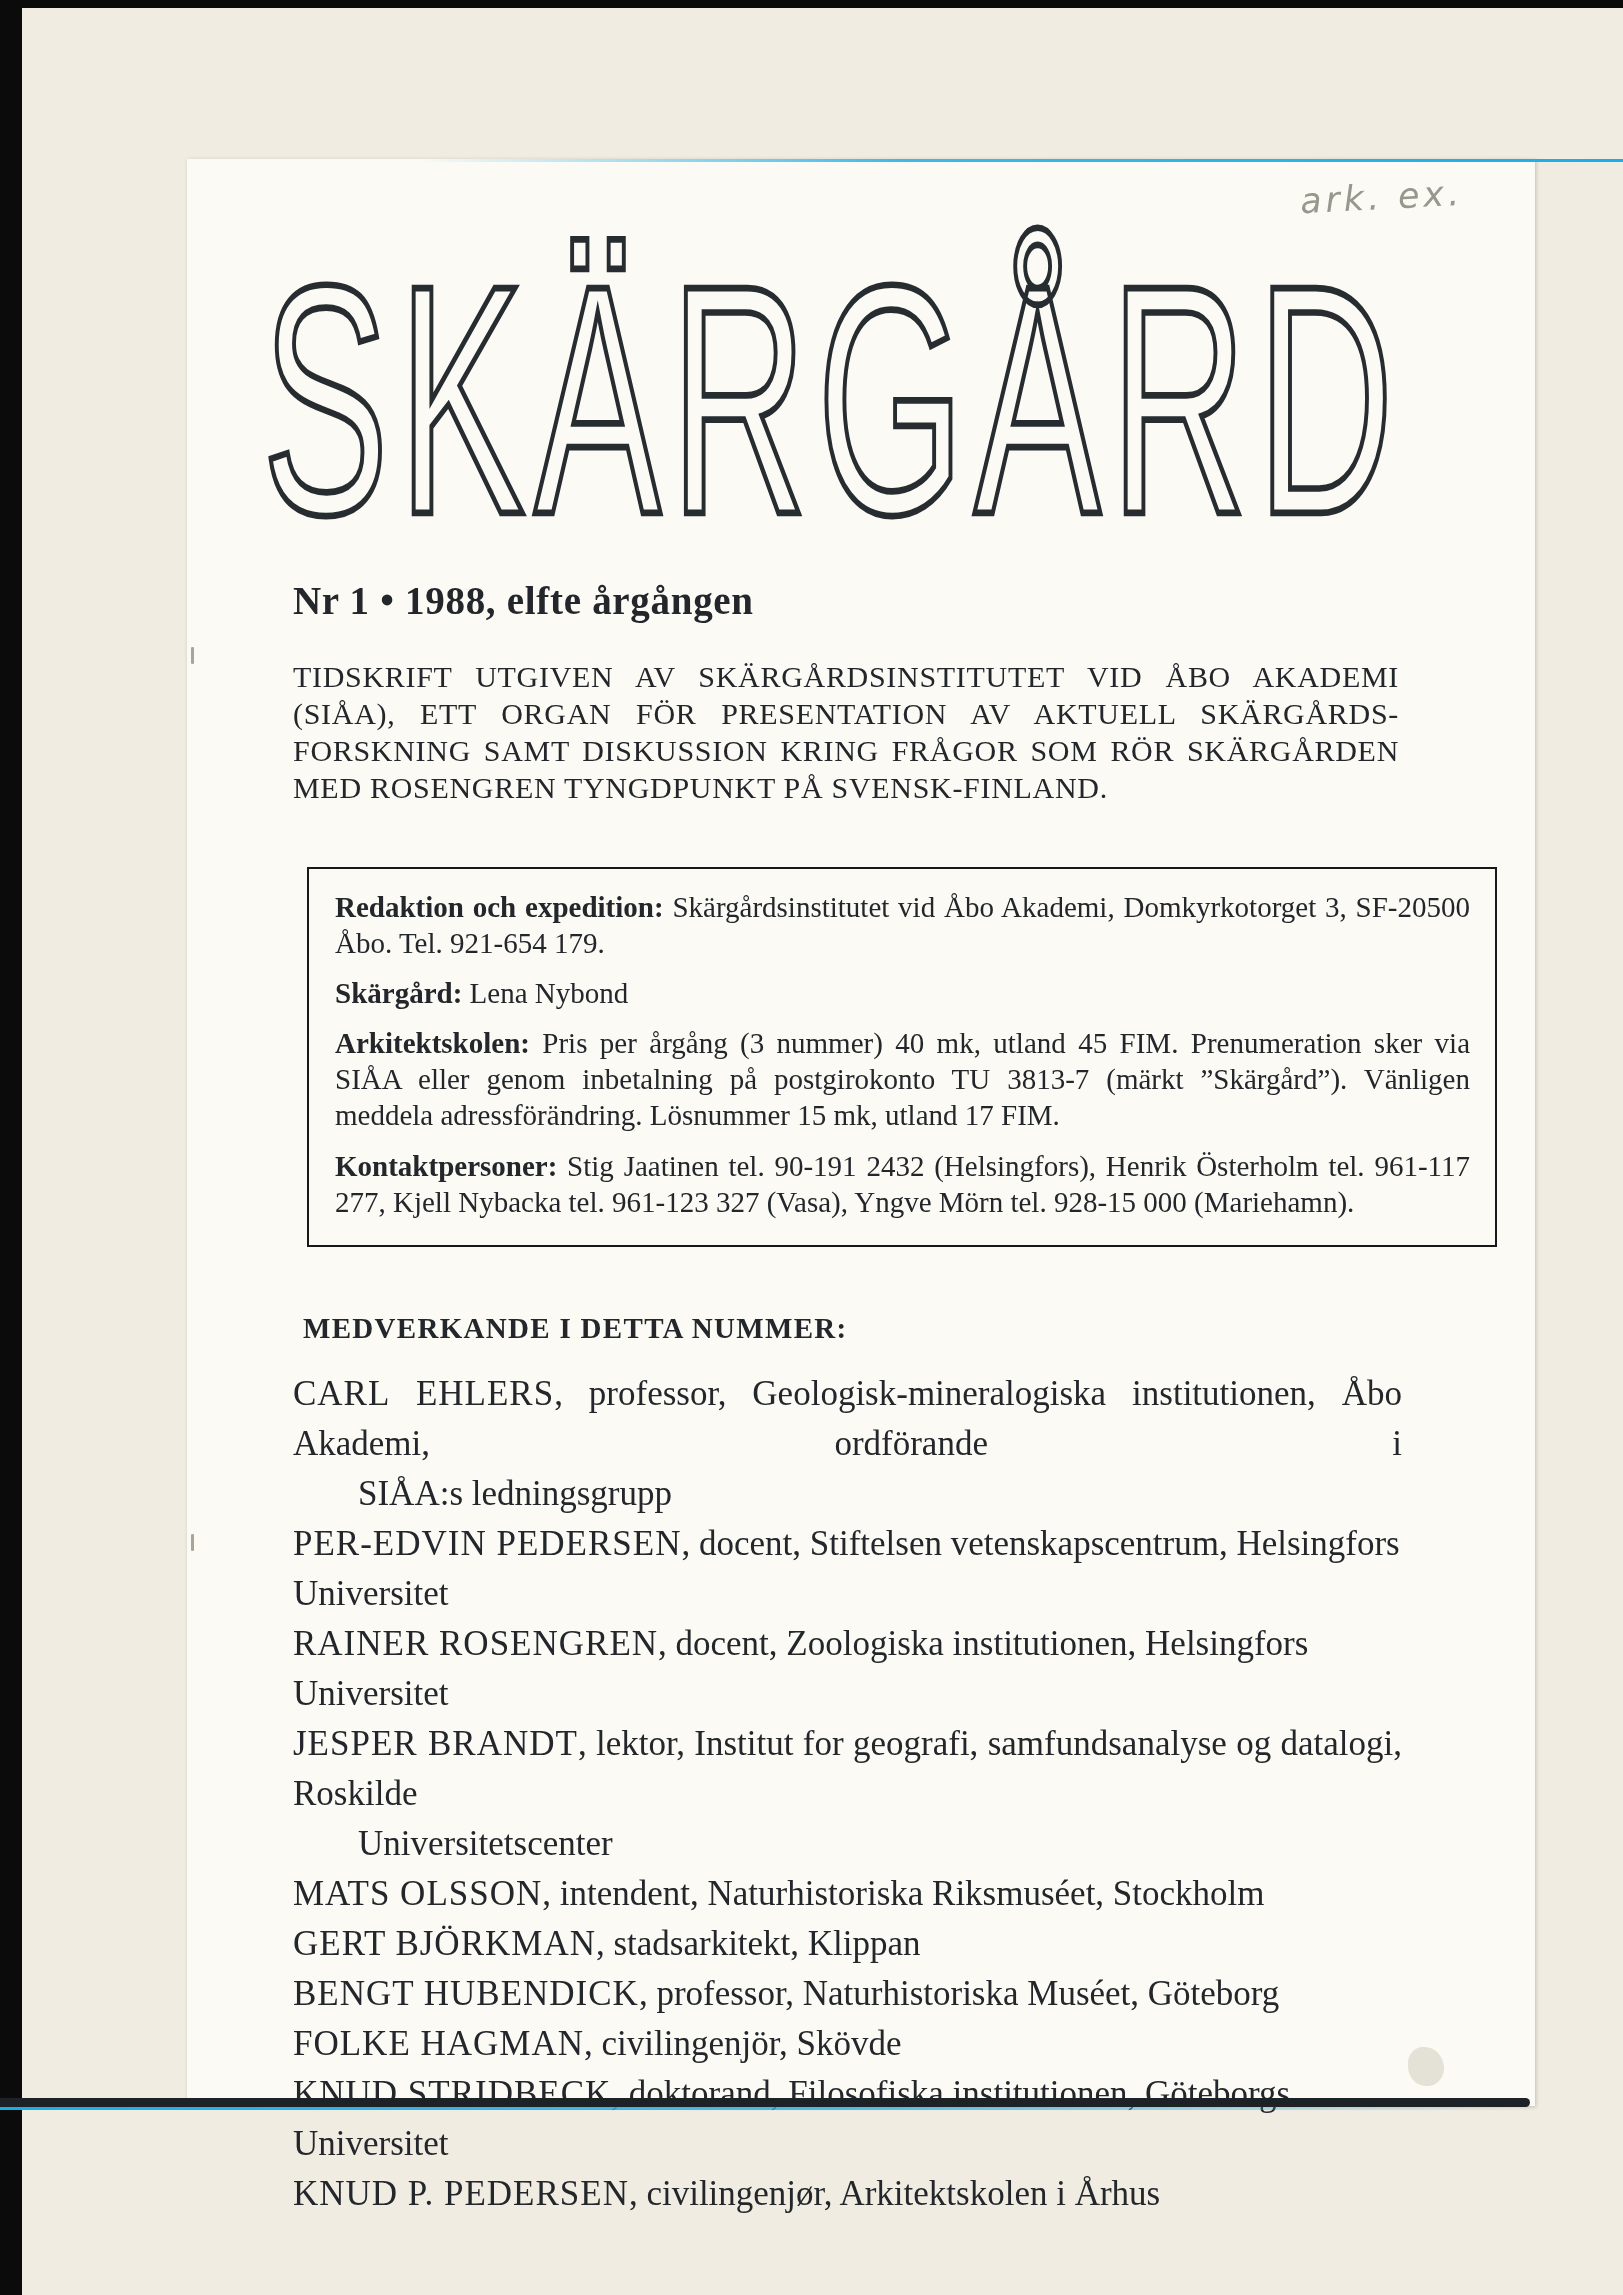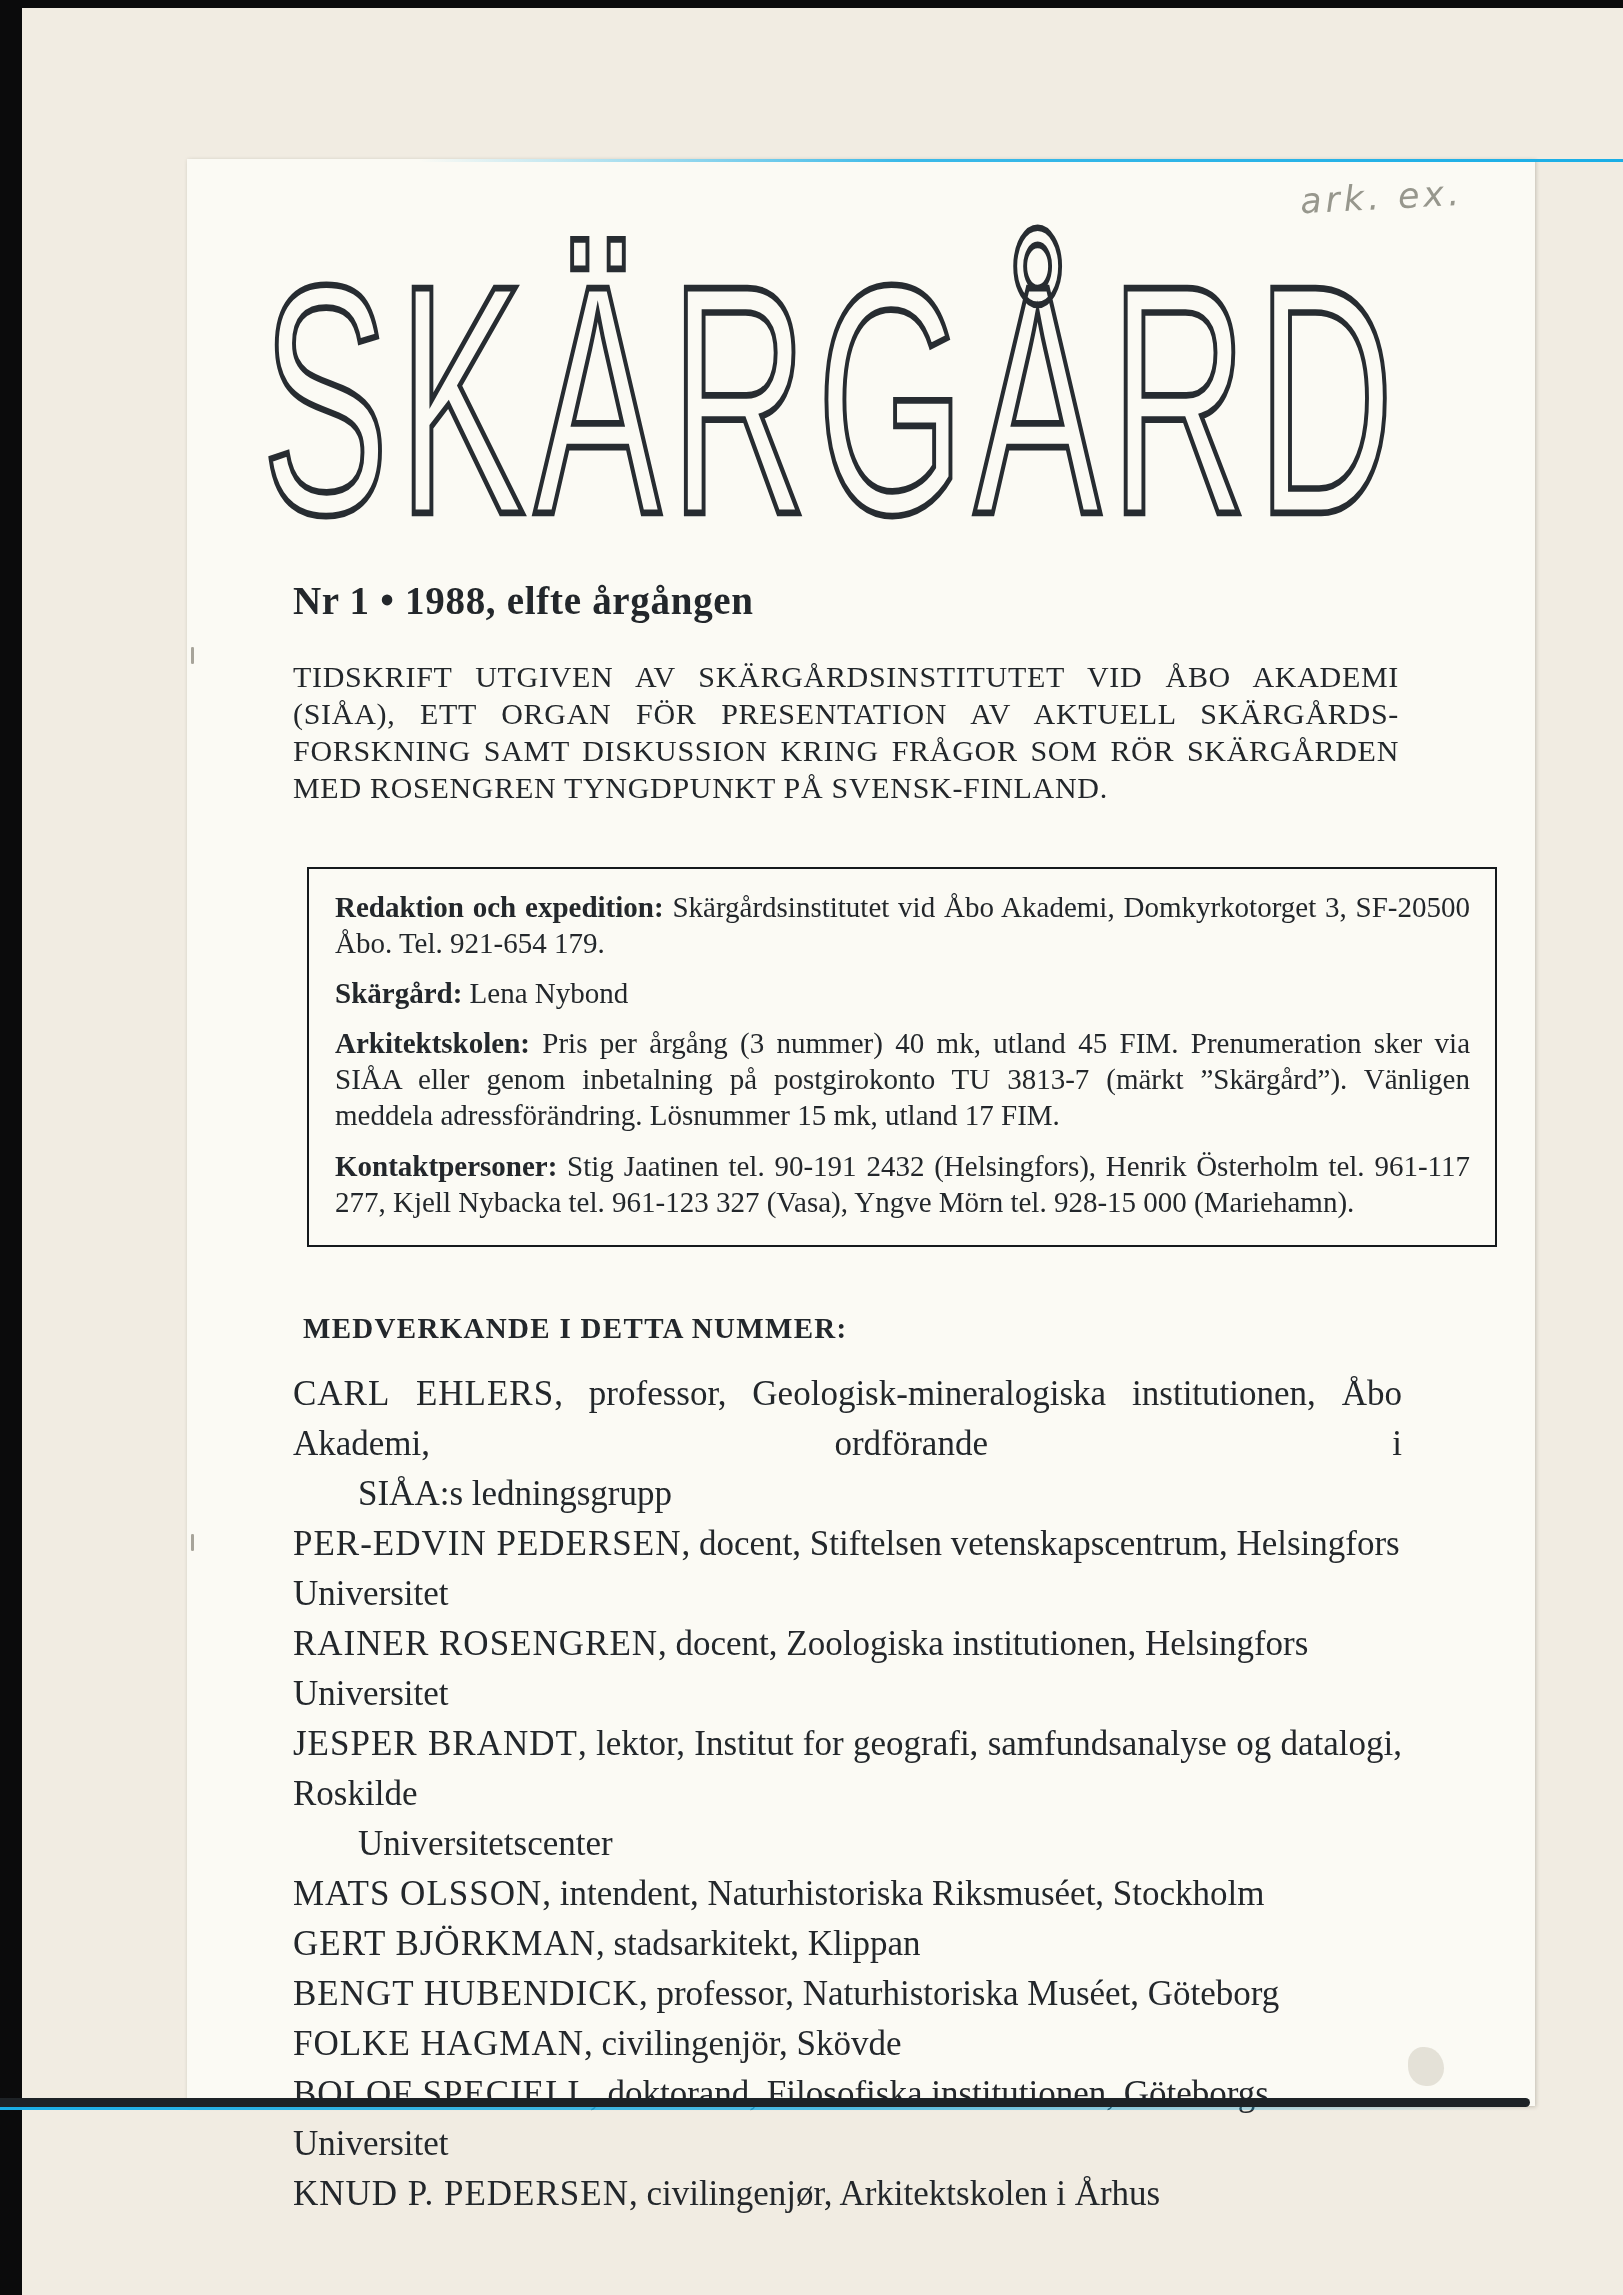--- a/index.html
+++ b/index.html
@@ -117,21 +117,21 @@
       <div class="centry just"><span class="cname">CARL EHLERS</span>, professor, Geologisk-mineralogiska institutionen, Åbo Akademi, ordförande i</div>
       <div class="ccont">SIÅA:s ledningsgrupp</div>
       <div class="centry"><span class="cname">PER-EDVIN PEDERSEN</span>, docent, Stiftelsen vetenskapscentrum, Helsingfors Universitet</div>
       <div class="centry"><span class="cname">RAINER ROSENGREN</span>, docent, Zoologiska institutionen, Helsingfors Universitet</div>
       <div class="centry just"><span class="cname">JESPER BRANDT</span>, lektor, Institut for geografi, samfundsanalyse og datalogi, Roskilde</div>
       <div class="ccont">Universitetscenter</div>
       <div class="centry"><span class="cname">MATS OLSSON</span>, intendent, Naturhistoriska Riksmuséet, Stockholm</div>
       <div class="centry"><span class="cname">GERT BJÖRKMAN</span>, stadsarkitekt, Klippan</div>
       <div class="centry"><span class="cname">BENGT HUBENDICK</span>, professor, Naturhistoriska Muséet, Göteborg</div>
       <div class="centry"><span class="cname">FOLKE HAGMAN</span>, civilingenjör, Skövde</div>
-      <div class="centry"><span class="cname">BOLOF SPECIELL</span>, doktorand, Filosofiska institutionen, Göteborgs Universitet</div>
+      <div class="centry"><span class="cname">KNUD STRIDBECK</span>, doktorand, Filosofiska institutionen, Göteborgs Universitet</div>
       <div class="centry"><span class="cname">KNUD P. PEDERSEN</span>, civilingenjør, Arkitektskolen i Århus</div>
     </div>
   <div class="staple s1"></div>
   <div class="staple s2"></div>
   <div class="smudge"></div>
 </div>
 
 <div class="scanline-top"></div>
 <div class="shadow-bottom"></div>
 <div class="scanline-bottom"></div>

